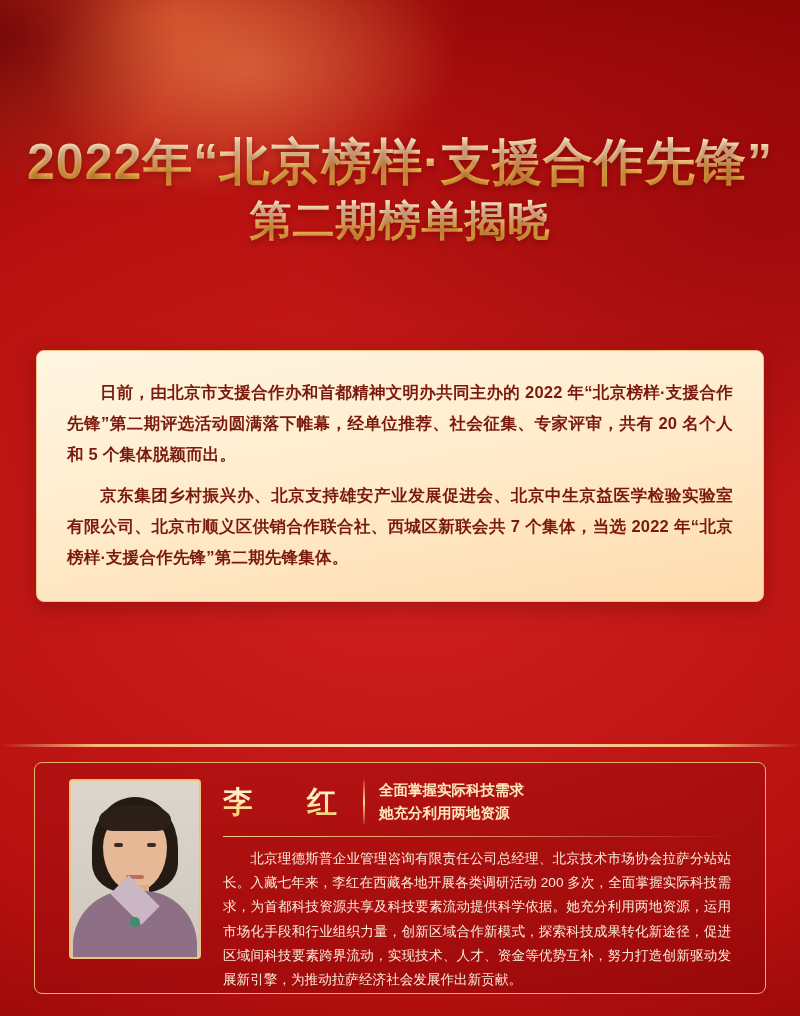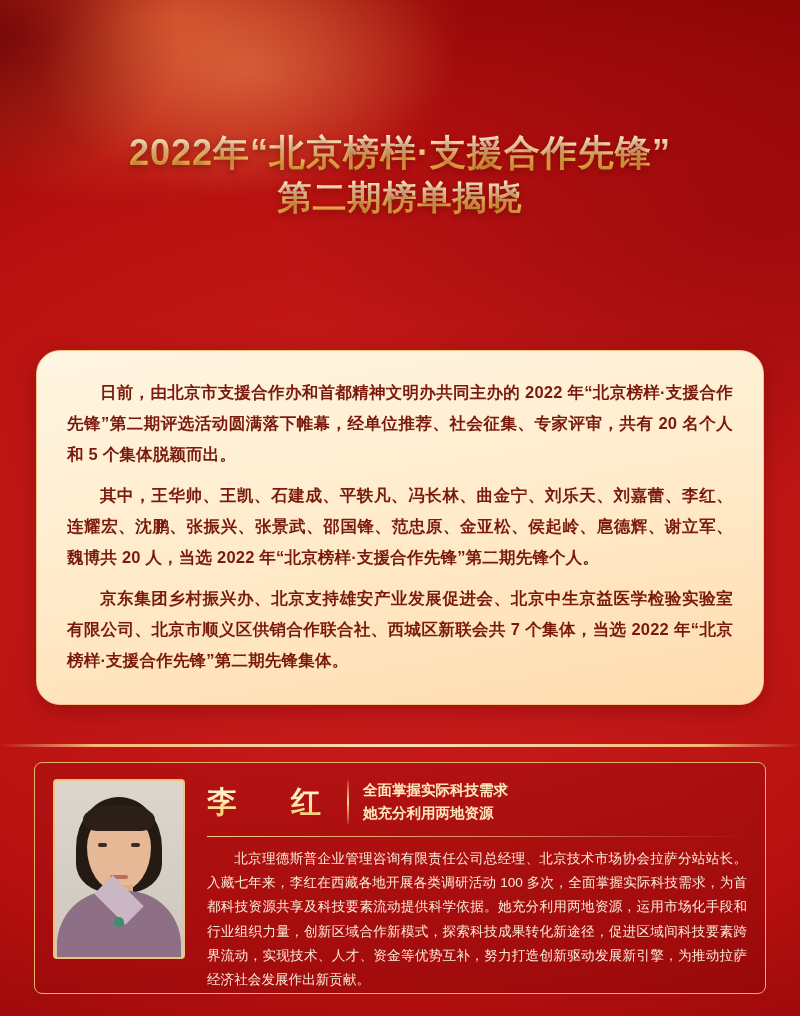--- a/index.html
+++ b/index.html
@@ -89,30 +89,30 @@
     font-family: "Liberation Sans", sans-serif;
     font-weight: bold;
     letter-spacing: 1px;
     background: linear-gradient(180deg, #fff7e0 0%, #ffe9ae 38%, #f6c757 62%, #e0a236 100%);
     -webkit-background-clip: text;
     background-clip: text;
     color: transparent;
     text-shadow: 0 3px 6px rgba(90,0,0,0.45);
     line-height: 1.28;
   }
-  .title-line.l1 { font-size: 36px; }
-  .title-line.l2 { font-size: 34px; }
+  .title-line.l1 { font-size: 50px; }
+  .title-line.l2 { font-size: 42px; }
 
   
   .card {
     position: absolute;
     left: 36px;
     top: 350px;
     width: 728px;
-    border-radius: 24px;
+    border-radius: 8px;
     padding: 26px 30px 28px 30px;
     box-sizing: border-box;
     background: linear-gradient(170deg, #fff6e2 0%, #ffeccd 45%, #ffdcae 100%);
     border: 1px solid #f3c486;
     box-shadow: 0 6px 22px rgba(90,0,0,0.35);
     z-index: 5;
   }
   .card p {
     margin: 0 0 10px 0;
     font-size: 16.5px;
@@ -141,21 +141,21 @@
     position: absolute;
     left: 34px;
     top: 762px;
     width: 732px;
     height: 232px;
     box-sizing: border-box;
     border: 1.5px solid #e8b26a;
     border-radius: 8px;
     background: linear-gradient(165deg, rgba(170,14,16,0.55) 0%, rgba(140,6,8,0.55) 100%);
     display: flex;
-    padding: 16px 18px;
+    padding: 16px 34px;
     z-index: 6;
   }
   .photo-frame {
     flex: 0 0 auto;
     width: 128px;
     height: 176px;
     border: 2px solid #f0c178;
     border-radius: 4px;
     overflow: hidden;
     background: #e9e2da;
@@ -297,21 +297,20 @@
   <div class="glow-top"></div>
 </div>
 
 <div class="title-wrap">
   <div class="title-line l1">2022年“北京榜样·支援合作先锋”</div>
   <div class="title-line l2">第二期榜单揭晓</div>
 </div>
 
 <div class="card">
   <p>日前，由北京市支援合作办和首都精神文明办共同主办的 2022 年“北京榜样·支援合作先锋”第二期评选活动圆满落下帷幕，经单位推荐、社会征集、专家评审，共有 20 名个人和 5 个集体脱颖而出。</p>
-  <p>其中，王华帅、王凯、石建成、平轶凡、冯长林、曲金宁、刘乐天、刘嘉蕾、李红、连耀宏、沈鹏、张振兴、张景武、邵国锋、范忠原、金亚松、侯起岭、扈德辉、谢立军、魏博共 20 人，当选 2022 年“北京榜样·支援合作先锋”第二期先锋个人。</p>
   <p>京东集团乡村振兴办、北京支持雄安产业发展促进会、北京中生京益医学检验实验室有限公司、北京市顺义区供销合作联合社、西城区新联会共 7 个集体，当选 2022 年“北京榜样·支援合作先锋”第二期先锋集体。</p>
 </div>
 
 <div class="divider"></div>
 
 <div class="person">
   <div class="photo-frame">
     <div class="portrait">
       <div class="p-hair"></div>
       <div class="p-face"></div>
@@ -329,15 +328,15 @@
   <div class="person-text">
     <div class="name-row">
       <div class="p-name">李　红</div>
       <div class="name-sep"></div>
       <div class="slogan">
         <div>全面掌握实际科技需求</div>
         <div>她充分利用两地资源</div>
       </div>
     </div>
     <div class="gold-rule"></div>
-    <div class="bio">北京理德斯普企业管理咨询有限责任公司总经理、北京技术市场协会拉萨分站站长。入藏七年来，李红在西藏各地开展各类调研活动 100 多次，全面掌握实际科技需求，为首都科技资源共享及科技要素流动提供科学依据。她充分利用两地资源，运用市场化手段和行业组织力量，创新区域合作新模式，探索科技成果转化新途径，促进区域间科技要素跨界流动，实现技术、人才、资金等优势互补，努力打造创新驱动发展新引擎，为推动拉萨经济社会发展作出新贡献。</div>
+    <div class="bio">北京理德斯普企业管理咨询有限责任公司总经理、北京技术市场协会拉萨分站站长。入藏七年来，李红在西藏各地开展各类调研活动 200 多次，全面掌握实际科技需求，为首都科技资源共享及科技要素流动提供科学依据。她充分利用两地资源，运用市场化手段和行业组织力量，创新区域合作新模式，探索科技成果转化新途径，促进区域间科技要素跨界流动，实现技术、人才、资金等优势互补，努力打造创新驱动发展新引擎，为推动拉萨经济社会发展作出新贡献。</div>
   </div>
 </div>
 
 </body></html>

